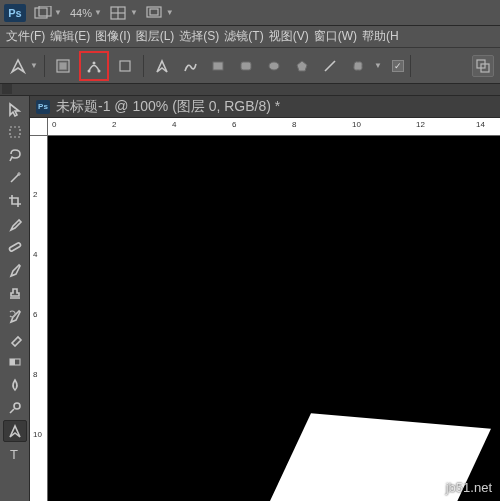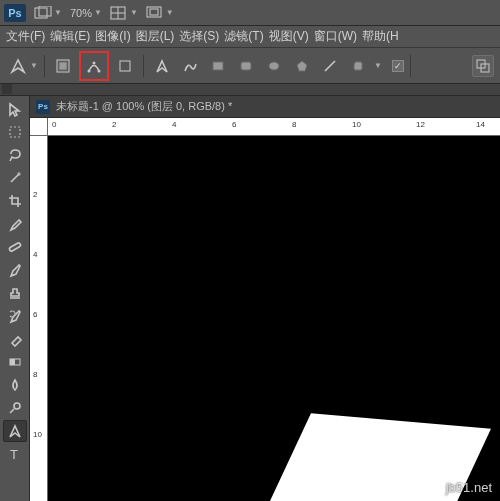--- a/index.html
+++ b/index.html
@@ -34,21 +34,21 @@
 
 
 .toolbox { width: 30px; background: #535353; border-right: 1px solid #2a2a2a; display: flex; flex-direction: column; align-items: center; padding-top: 2px; gap: 1px; }
 .tool { width: 24px; height: 22px; display: flex; align-items: center; justify-content: center; border: 1px solid transparent; border-radius: 2px; }
 .tool.active { background: #3a3a3a; border-color: #2a2a2a; }
 
 
 .docarea { flex: 1; display: flex; flex-direction: column; background: #3a3a3a; position: relative; }
 .tabbar { height: 22px; background: #3f3f3f; display: flex; align-items: center; padding: 0 6px; border-bottom: 1px solid #2a2a2a; }
 .ps-mini { width: 14px; height: 14px; background: #1a3a5a; border-radius: 2px; color: #8cc8f0; font-size: 8px; font-weight: bold; display: flex; align-items: center; justify-content: center; margin-right: 6px; }
-.tabtitle { color: #bfbfbf; font-size: 11px; }
+.tabtitle { color: #bfbfbf; font-size: 14px; }
 
 .rulers-corner { position: absolute; top: 22px; left: 0; width: 18px; height: 18px; background: #fff; border-right: 1px solid #666; border-bottom: 1px solid #666; }
 .ruler-h { position: absolute; top: 22px; left: 18px; right: 0; height: 18px; background: #fff; border-bottom: 1px solid #666; font-size: 8px; color: #333; overflow: hidden; }
 .ruler-h span { position: absolute; top: 2px; }
 .ruler-v { position: absolute; top: 40px; left: 0; bottom: 0; width: 18px; background: #fff; border-right: 1px solid #666; font-size: 8px; color: #333; overflow: hidden; }
 .ruler-v span { position: absolute; left: 3px; writing-mode: horizontal-tb; }
 
 .canvas { position: absolute; top: 40px; left: 18px; right: 0; bottom: 0; background: #000; overflow: hidden; }
 .shape { position: absolute; bottom: -10px; right: 30px; width: 180px; height: 90px; background: #fff; transform: skew(-25deg, 5deg); }
 
@@ -66,21 +66,21 @@
 <div class="appbar">
   <div class="ps-logo">Ps</div>
   <div class="appbar-item">
     <svg width="18" height="14">
         <rect x="1" y="2" width="12" height="10" class="thin"></rect>
         <rect x="5" y="0" width="12" height="10" class="thin"></rect>
       </svg>
     <span class="dropdown-arrow">▼</span>
   </div>
   <div class="appbar-item">
-    <span>70%</span>
+    <span>44%</span>
     <span class="dropdown-arrow">▼</span>
   </div>
   <div class="appbar-item">
     <svg width="18" height="14">
         <rect x="1" y="1" width="14" height="12" class="thin"></rect>
         <line x1="8" y1="1" x2="8" y2="13" class="thin"></line>
         <line x1="1" y1="7" x2="15" y2="7" class="thin"></line>
       </svg>
     <span class="dropdown-arrow">▼</span>
   </div>

